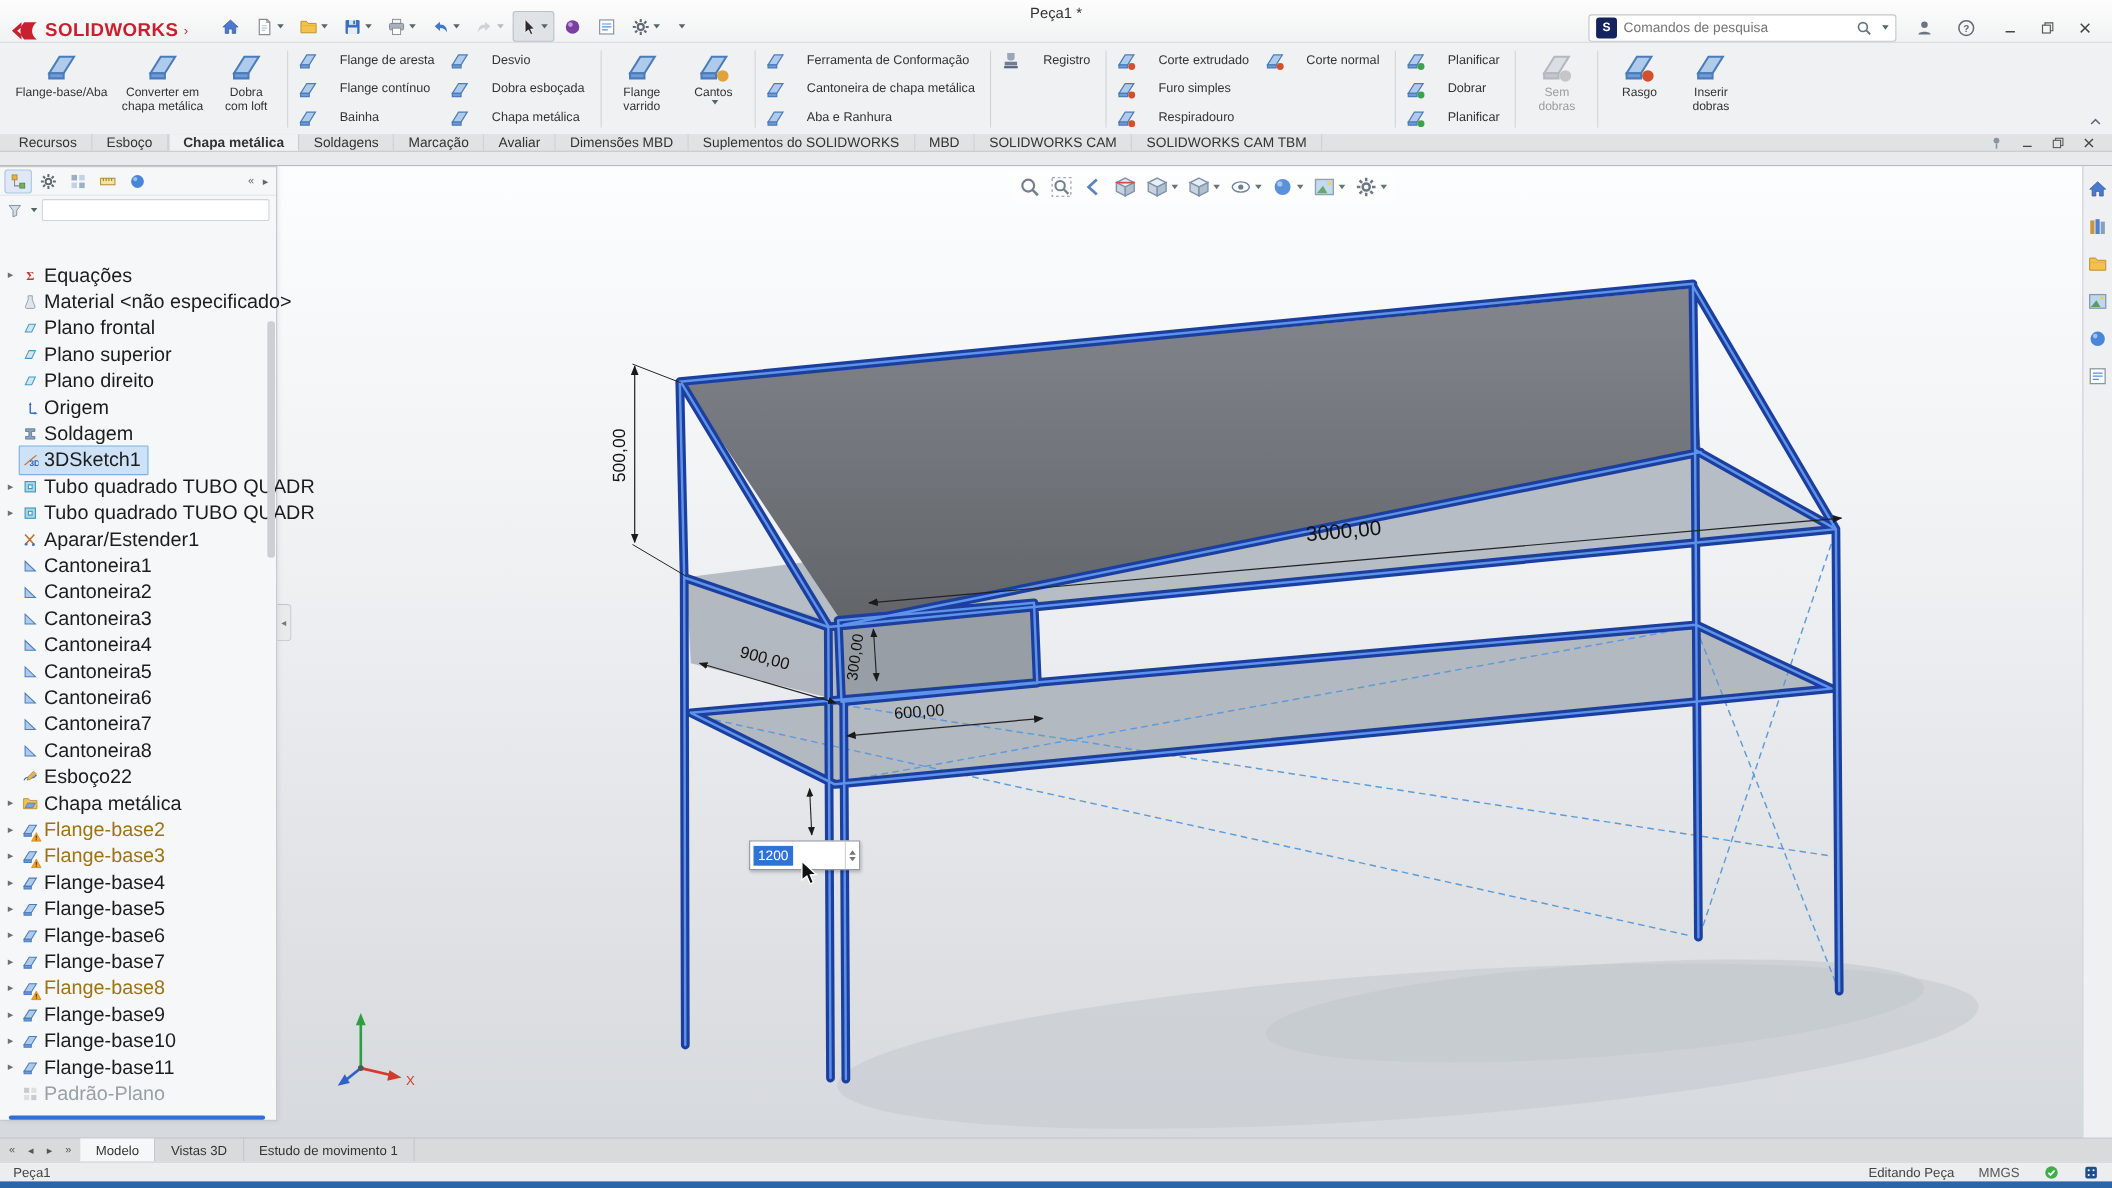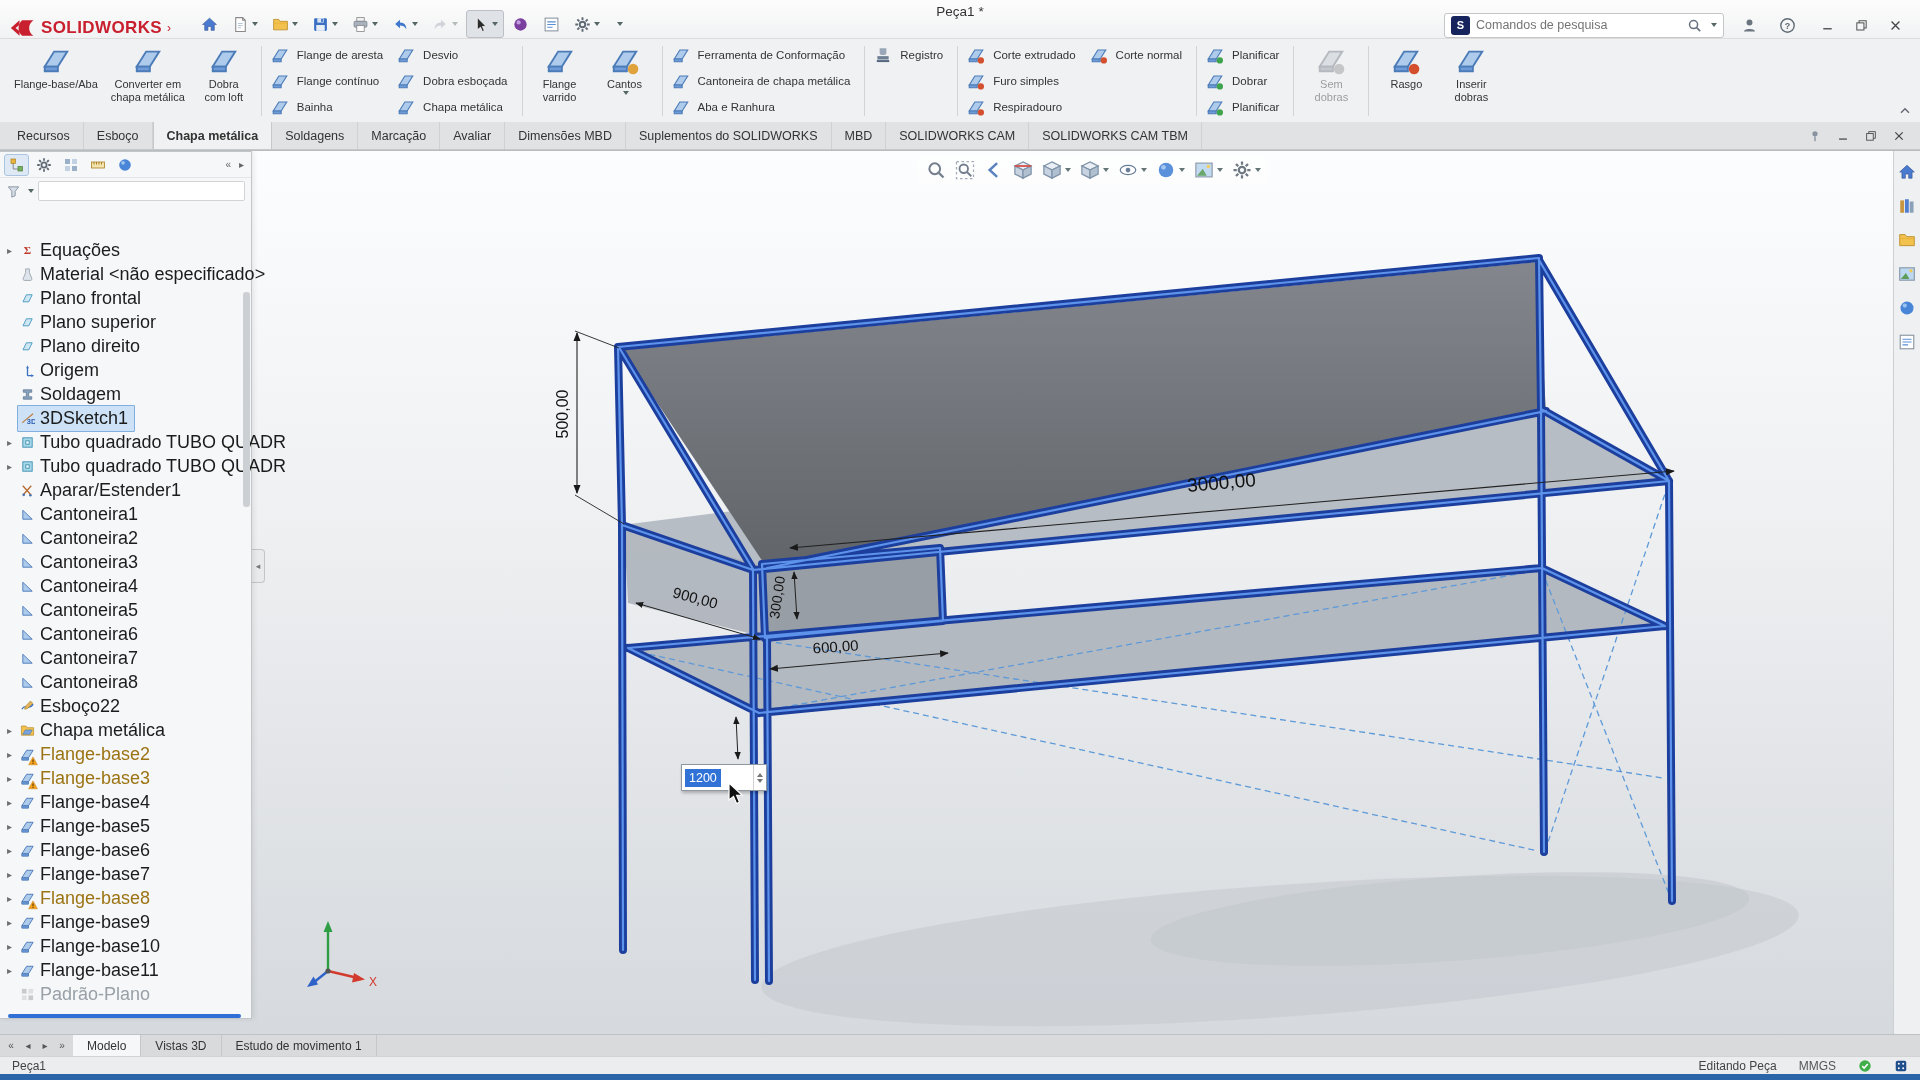--- a/index.html
+++ b/index.html
@@ -28,24 +28,24 @@
 .winbtn{width:30px;height:26px;display:flex;align-items:center;justify-content:center;border-radius:3px}
 .roundbtn{width:26px;height:26px;display:flex;align-items:center;justify-content:center;border-radius:50%}
 
 .ribbon{position:absolute;top:39px;left:0;right:0;height:83px;background:#f0f1f2;display:flex;align-items:stretch;padding:3px 26px 2px 6px;z-index:40}
 .rgroup{display:flex;align-items:stretch;gap:3px;padding:0 3px}
 .rsep{width:1px;background:#d3d4d6;margin:4px 3px}
 .rlarge{display:flex;flex-direction:column;align-items:center;justify-content:flex-start;min-width:62px;max-width:100px;padding:3px 5px;border-radius:3px}
 .rlarge.disabled{opacity:.45;filter:grayscale(.8)}
 .rlabel{font-size:11px;line-height:13px;text-align:center;color:#333;margin-top:3px}
 .rstack{display:flex;flex-direction:column;gap:1px}
-.rsmall{display:flex;align-items:center;height:25px;padding:1px 8px 1px 3px;border-radius:3px;font-size:11.5px;color:#333;gap:8px;white-space:nowrap}
+.rsmall{display:flex;align-items:center;height:25px;padding:1px 8px 1px 3px;border-radius:3px;font-size:11.5px;color:#333;gap:20px;white-space:nowrap}
 .rib-chev{position:absolute;right:6px;bottom:4px;width:18px;height:14px}
 
-.tabrow{position:absolute;top:122px;left:0;right:0;height:28px;background:#e0e2e4;border-bottom:1px solid #c6c8ca;display:flex;align-items:stretch;padding-left:4px;z-index:40}
+.tabrow{position:absolute;top:122px;left:0;right:0;height:16px;background:#e0e2e4;border-bottom:1px solid #c6c8ca;display:flex;align-items:stretch;padding-left:4px;z-index:40}
 .rtab{display:flex;align-items:center;padding:0 13px;font-size:12.5px;color:#333;border-right:1px solid #cfd1d3}
 .rtab.active{background:#f0f1f2;font-weight:bold;border-left:1px solid #c6c8ca;border-right:1px solid #c6c8ca}
 .doc-controls{margin-left:auto;display:flex;gap:10px;padding:0 12px;align-items:center}
 .doc-controls .dcbtn{width:18px;height:18px;display:flex;align-items:center;justify-content:center}
 
 .main{position:absolute;top:150px;left:0;width:1920px;height:884px;background:linear-gradient(180deg,#fcfdfe 0%,#eef0f2 42%,#d6d9dd 100%);border-top:1px solid #b9bcbf;overflow:hidden}
 .viewport-svg{position:absolute;left:270px;top:0;width:1622px;height:884px}
 .headsup{position:absolute;left:918px;top:5px;display:flex;gap:5px;align-items:center;background:rgba(255,255,255,.45);border-radius:4px;padding:2px 6px;z-index:6}
 .hbtn{display:flex;align-items:center;padding:2px;border-radius:3px;opacity:.9}
 
@@ -67,21 +67,21 @@
 .tree-item.disabled .ti-label{color:#98a0a8}
 .tree-item.disabled .icon{filter:grayscale(1);opacity:.6}
 .warn-badge{position:absolute;left:10px;bottom:1px;width:10px;height:10px}
 .rollback{margin:8px 10px 0 8px;height:4px;background:#2f6fd6;border-radius:2px}
 .scroll-thumb{position:absolute;right:1px;top:140px;width:7px;height:215px;background:#ccd0d4;border-radius:3px}
 .splitter-tab{position:absolute;left:252px;top:398px;width:13px;height:34px;background:#e8eaec;border:1px solid #c3c6c9;border-left:none;border-radius:0 4px 4px 0;display:flex;align-items:center;justify-content:center;color:#777;font-size:9px;z-index:9}
 
 .taskstrip{position:absolute;right:0;top:0;width:27px;height:884px;background:#eef0f2;border-left:1px solid #cdd0d3;display:flex;flex-direction:column;align-items:center;padding-top:10px;gap:12px;z-index:10}
 .tsbtn{width:22px;height:22px;display:flex;align-items:center;justify-content:center;border-radius:3px}
 
-.dim-edit{position:absolute;left:681px;top:613px;width:86px;height:27px;background:#fff;border:1px solid #8f979f;box-shadow:1px 2px 3px rgba(0,0,0,.25);display:flex;align-items:center;padding:0 3px;z-index:7}
+.dim-edit{position:absolute;left:681px;top:613px;width:101px;height:27px;background:#fff;border:1px solid #8f979f;box-shadow:1px 2px 3px rgba(0,0,0,.25);display:flex;align-items:center;padding:0 3px;z-index:7}
 .dim-sel{background:#3172d6;color:#fff;font-size:12.5px;padding:1px 4px;line-height:16px}
 .dim-spin{margin-left:auto;display:flex;flex-direction:column;gap:2px;border-left:1px solid #d0d0d0;padding-left:3px;height:100%;justify-content:center}
 .dim-spin i{width:0;height:0;border-left:3px solid transparent;border-right:3px solid transparent}
 .dim-spin i.up{border-bottom:4px solid #777}
 .dim-spin i.dn{border-top:4px solid #777}
 .cursor{position:absolute;left:727px;top:631px;z-index:9}
 
 .modeltabs{position:absolute;top:1034px;left:0;right:0;height:22px;background:#d8dadc;border-top:1px solid #bfc2c5;display:flex;align-items:stretch}
 .mt-nav{display:flex;align-items:center;padding:0 4px;gap:3px}
 .mt-nav span{width:14px;text-align:center;color:#555;font-size:10px}

